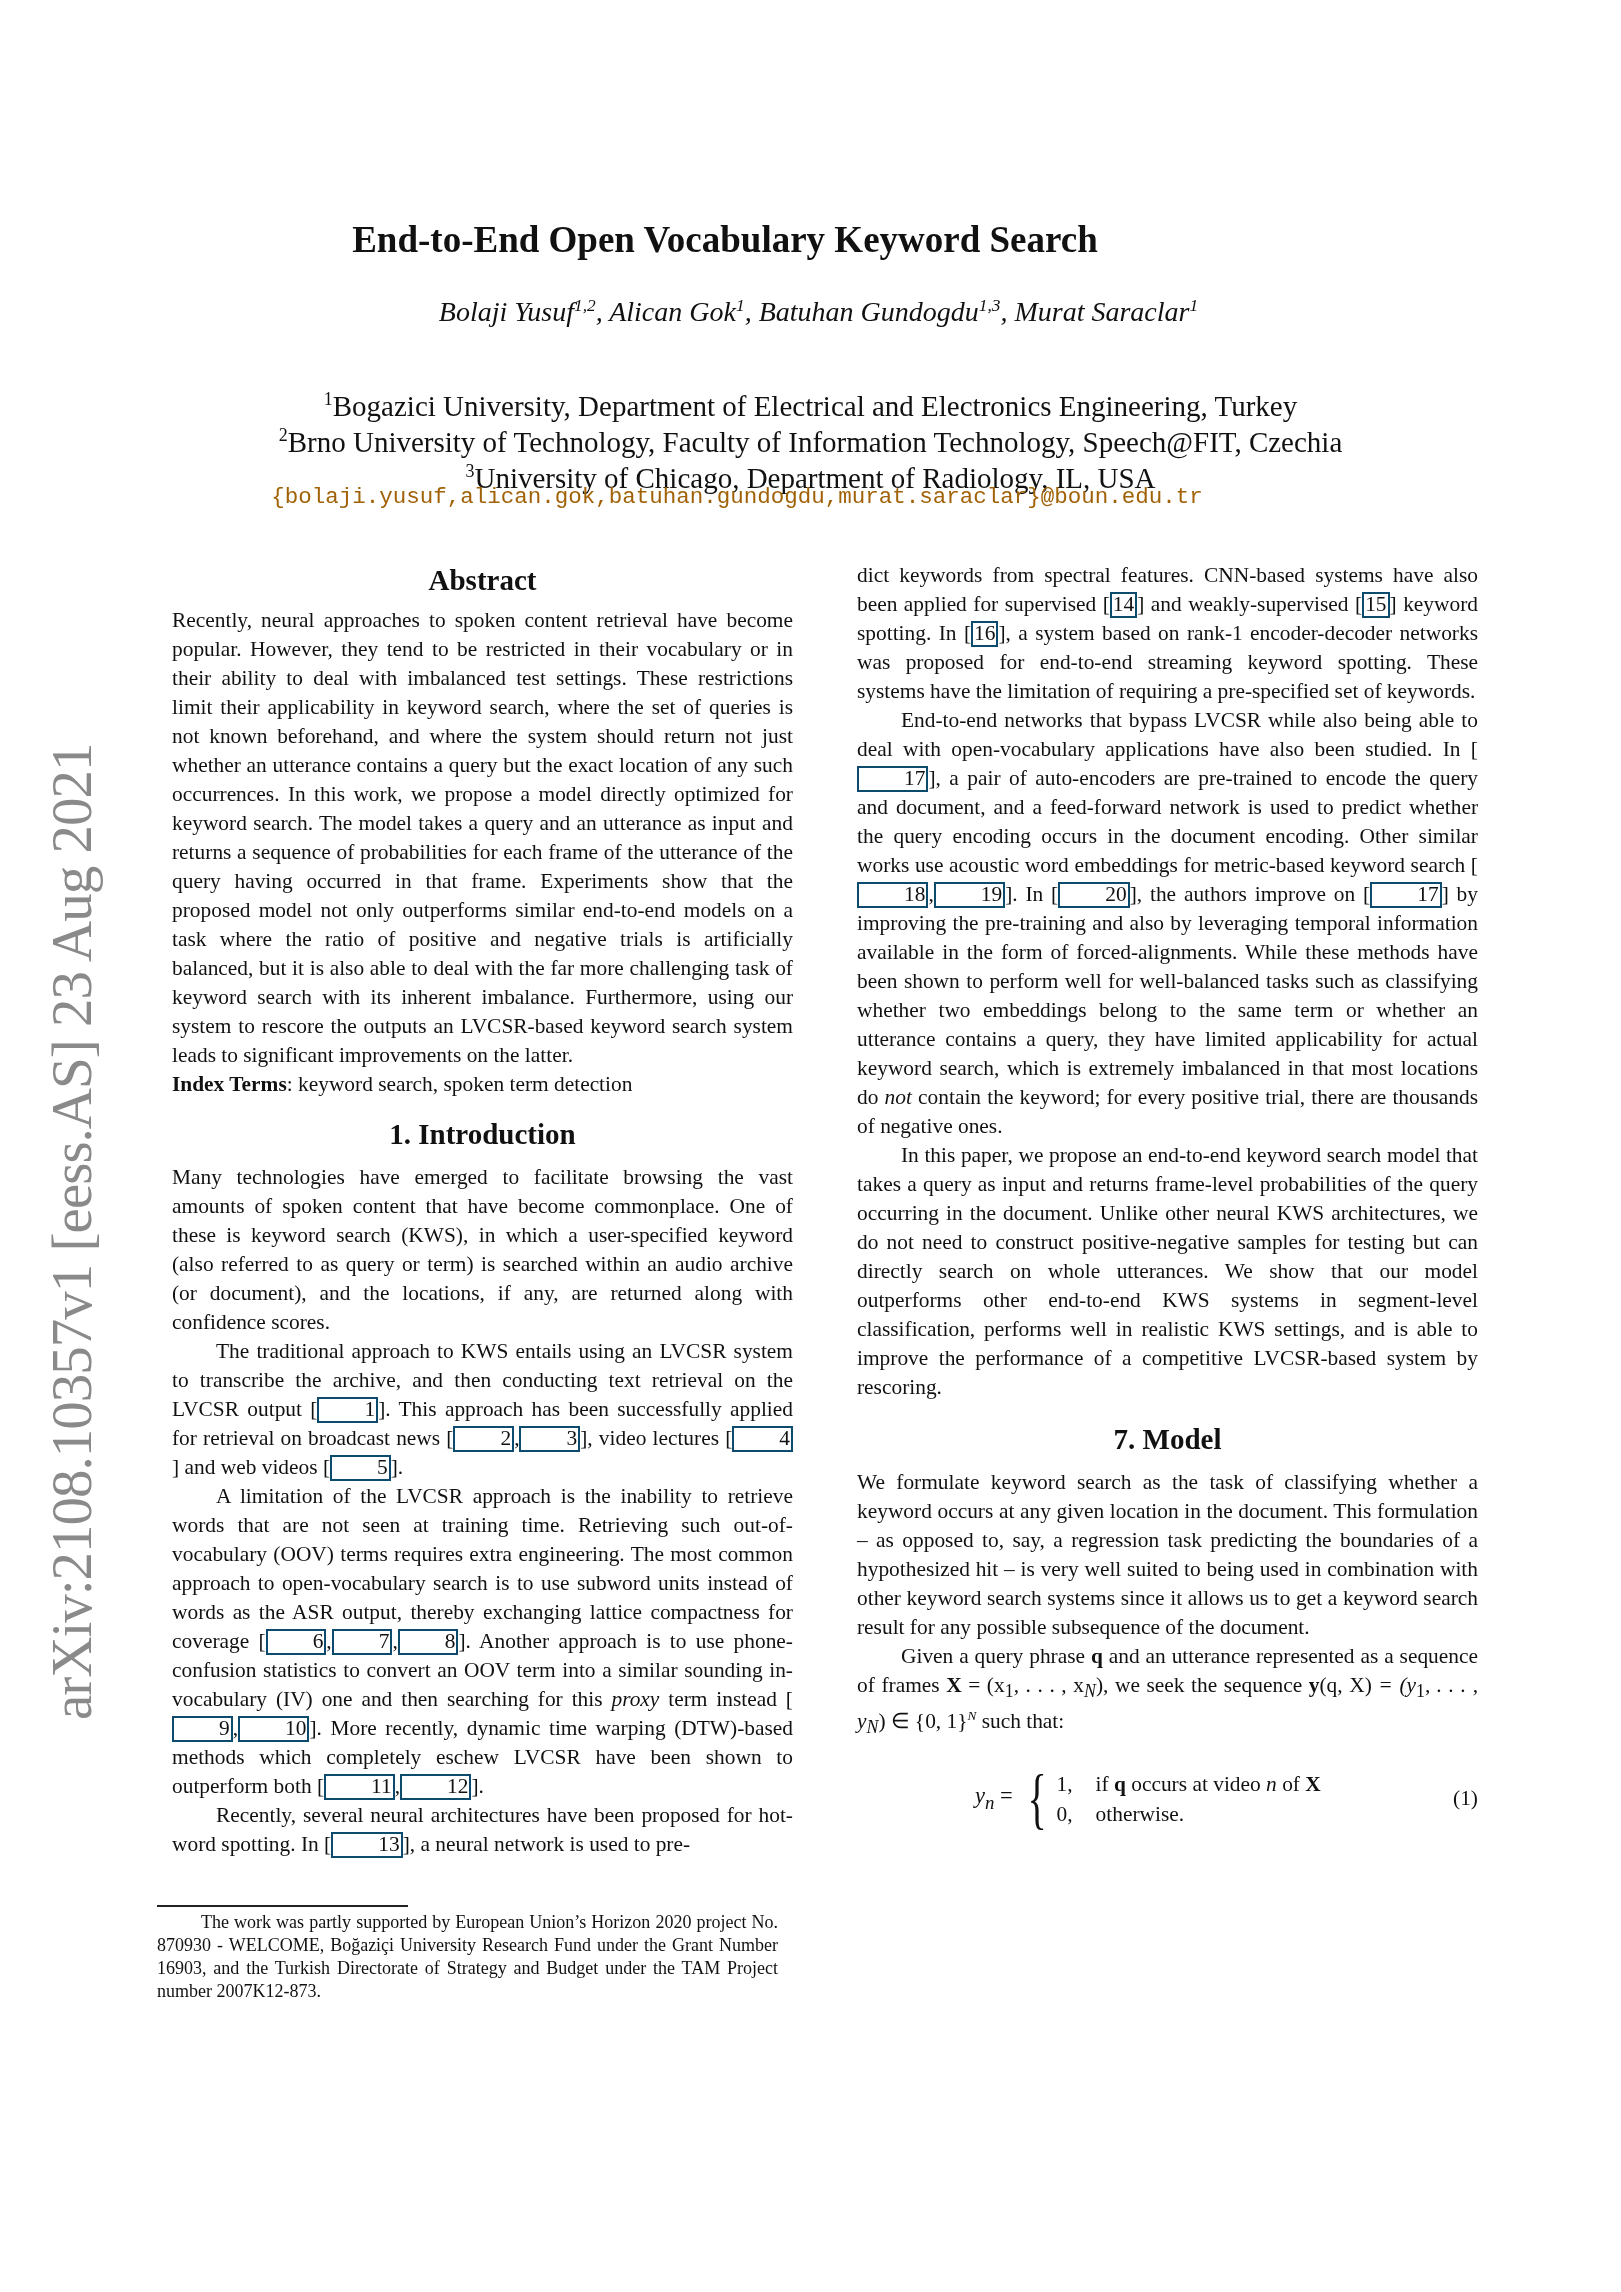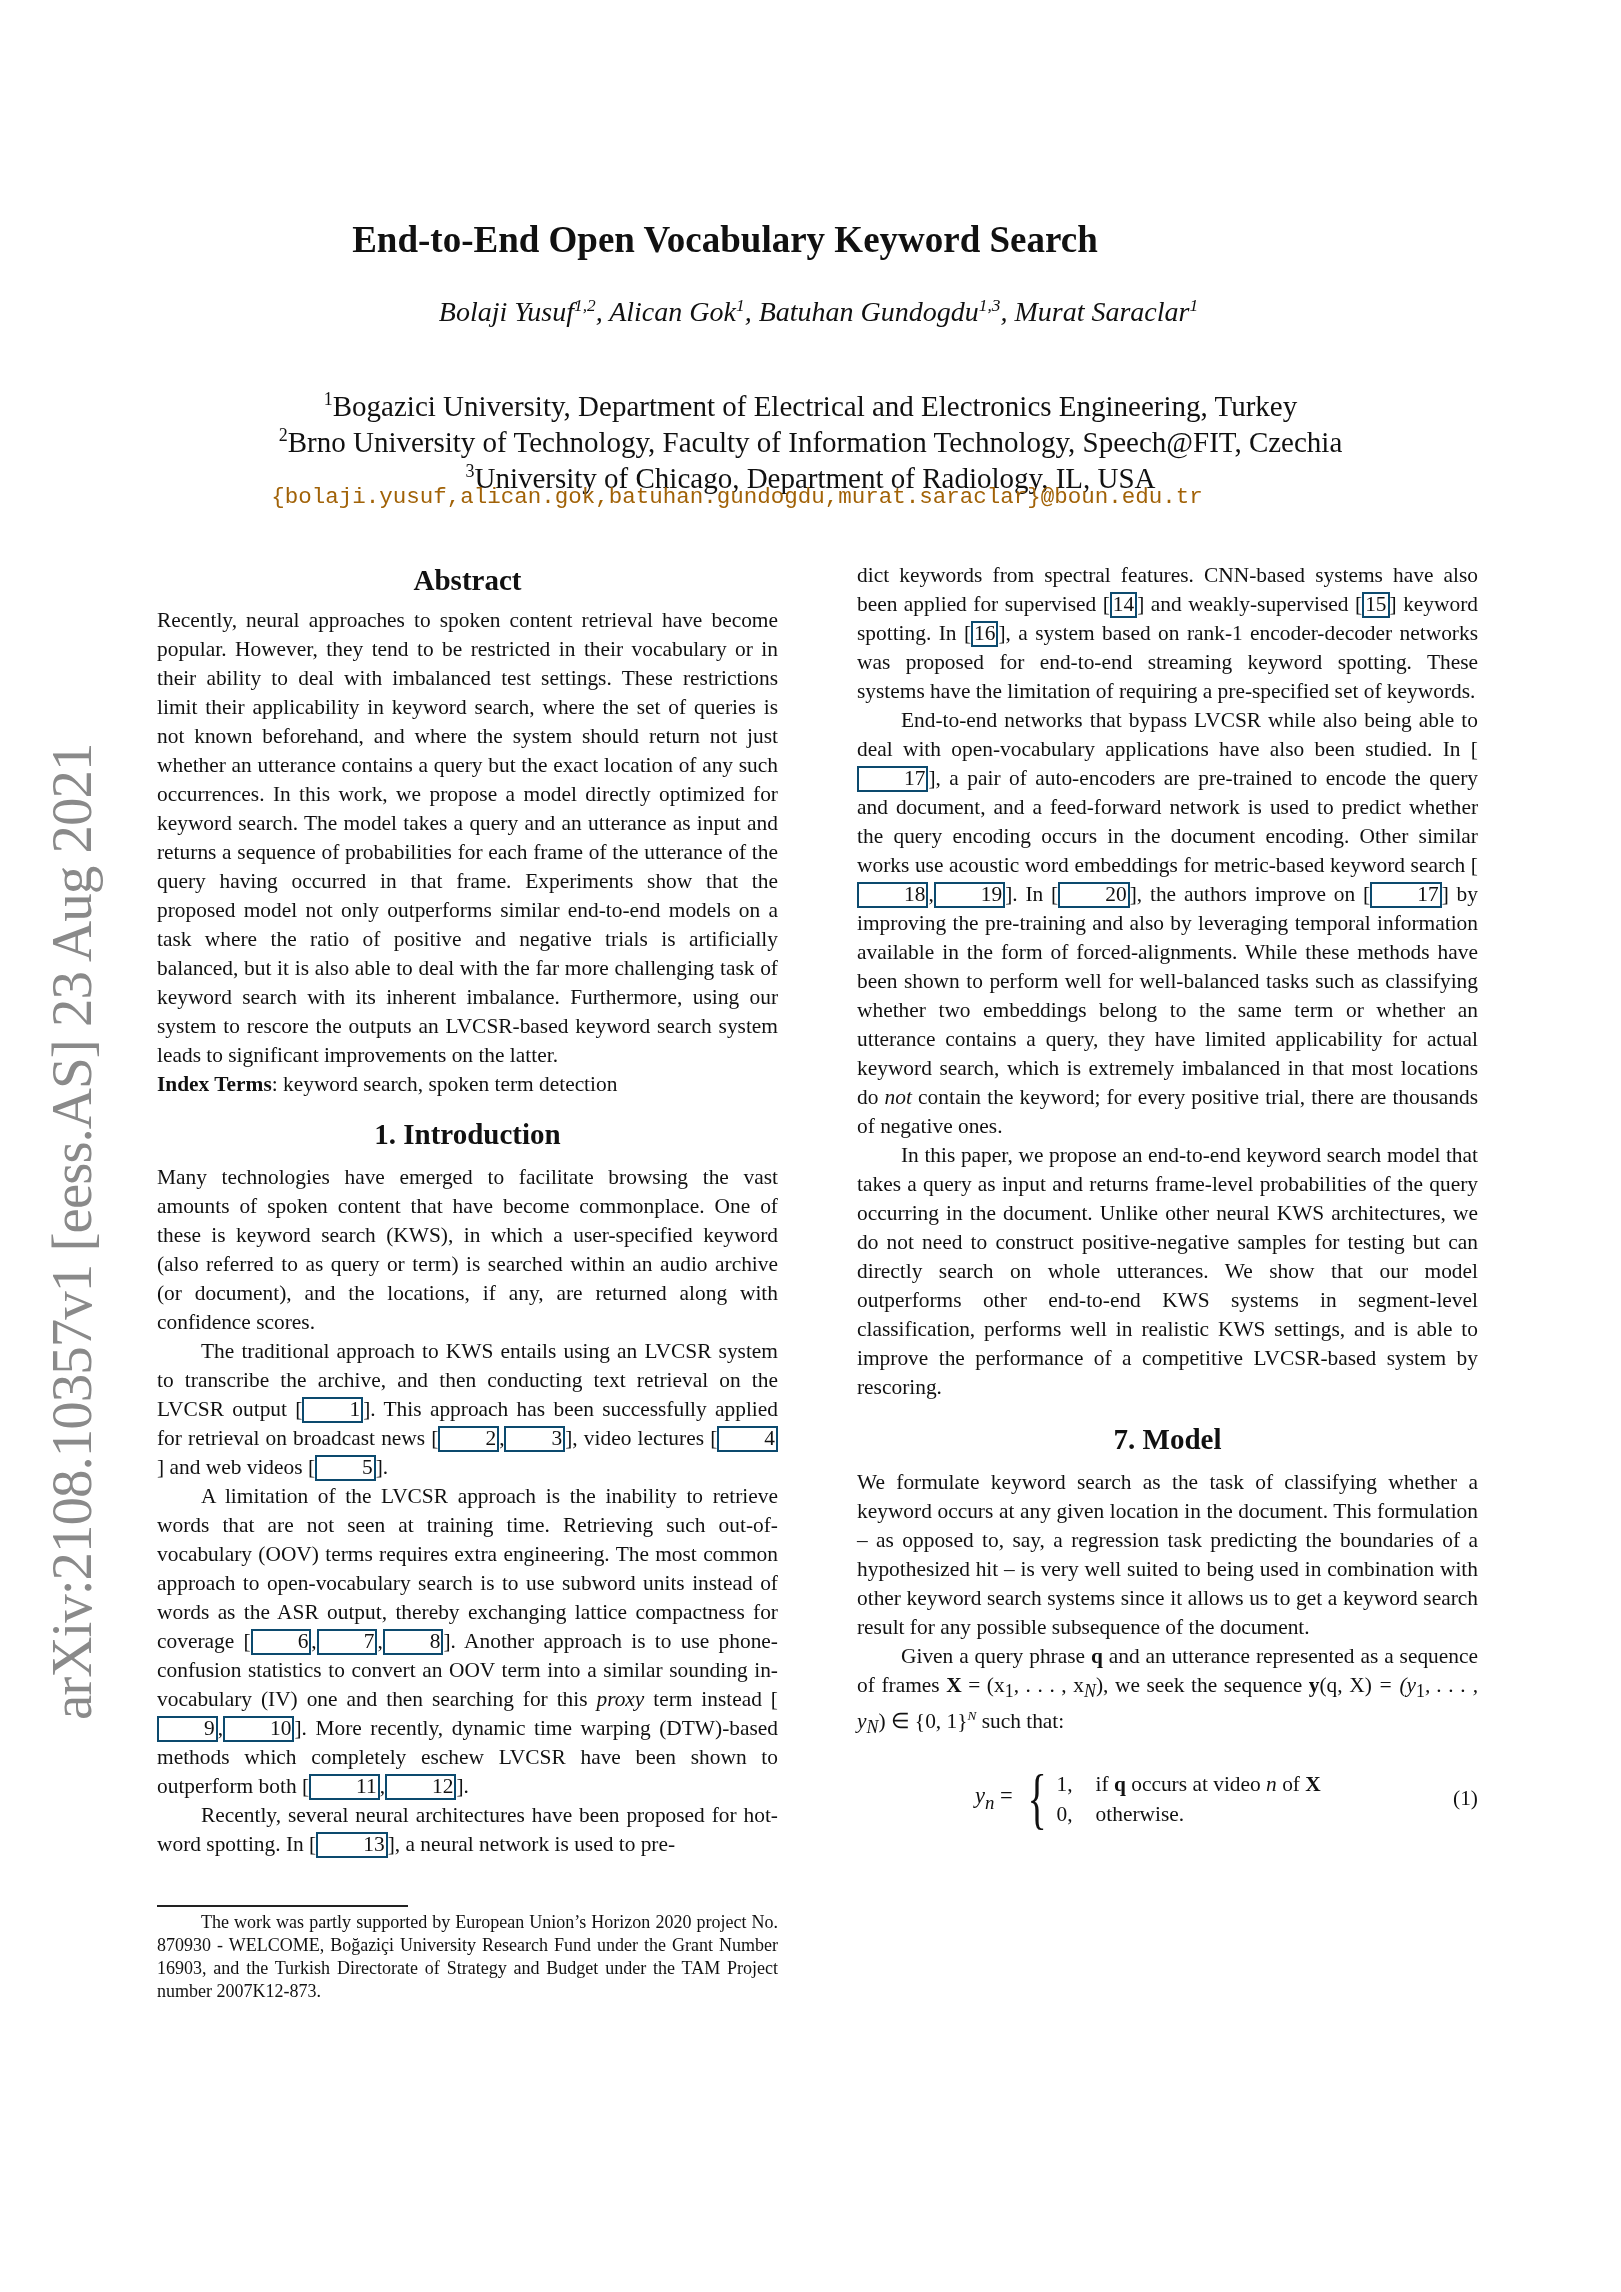--- a/index.html
+++ b/index.html
@@ -5,21 +5,21 @@
   html, body { margin:0; padding:0; background:#ffffff; }
   body { width:1621px; height:2293px; position:relative; overflow:hidden;
          font-family:"Liberation Serif", serif; color:#111; }
   .abs { position:absolute; }
   #title { top:218px; left:0; width:1450px; text-align:center; font-size:37px; font-weight:bold; }
   #authors { top:296px; left:0; width:1621px; text-align:center; font-size:28px; font-style:italic;padding-left:8px; }
   #affils { top:388px; left:0; width:1621px; text-align:center; font-size:29px; line-height:36px; }
   #emails { top:484px; left:0; width:1474px; text-align:center; font-family:"Liberation Mono", monospace; font-size:22.5px; color:#a16207; }
   sup { font-size:0.62em; line-height:0; }
   .col { position:absolute; width:621px; font-size:21.4px; line-height:29px; text-align:justify; }
-  #left { left:157px; top:561px; }
+  #left { left:172px; top:561px; }
   #right { left:857px; top:561px; }
   .sec-head { text-align:center; font-weight:bold; font-size:29px; margin:0; line-height:39px; }
   .sec-head.first { margin-top:0px; margin-bottom:5.9px; }
   .sec-head.intro { margin-top:15.7px; margin-bottom:9.8px; }
   .sec-head.model { margin-top:17.6px; margin-bottom:9.8px; }
   p { margin:0; }
   p.ind { text-indent:44px; }
   .cite { display:inline-block; border:2px solid #0c4a6e; line-height:21.6px; padding:0 1px; }
   .it { font-style:italic; }
   .b { font-weight:bold; }

